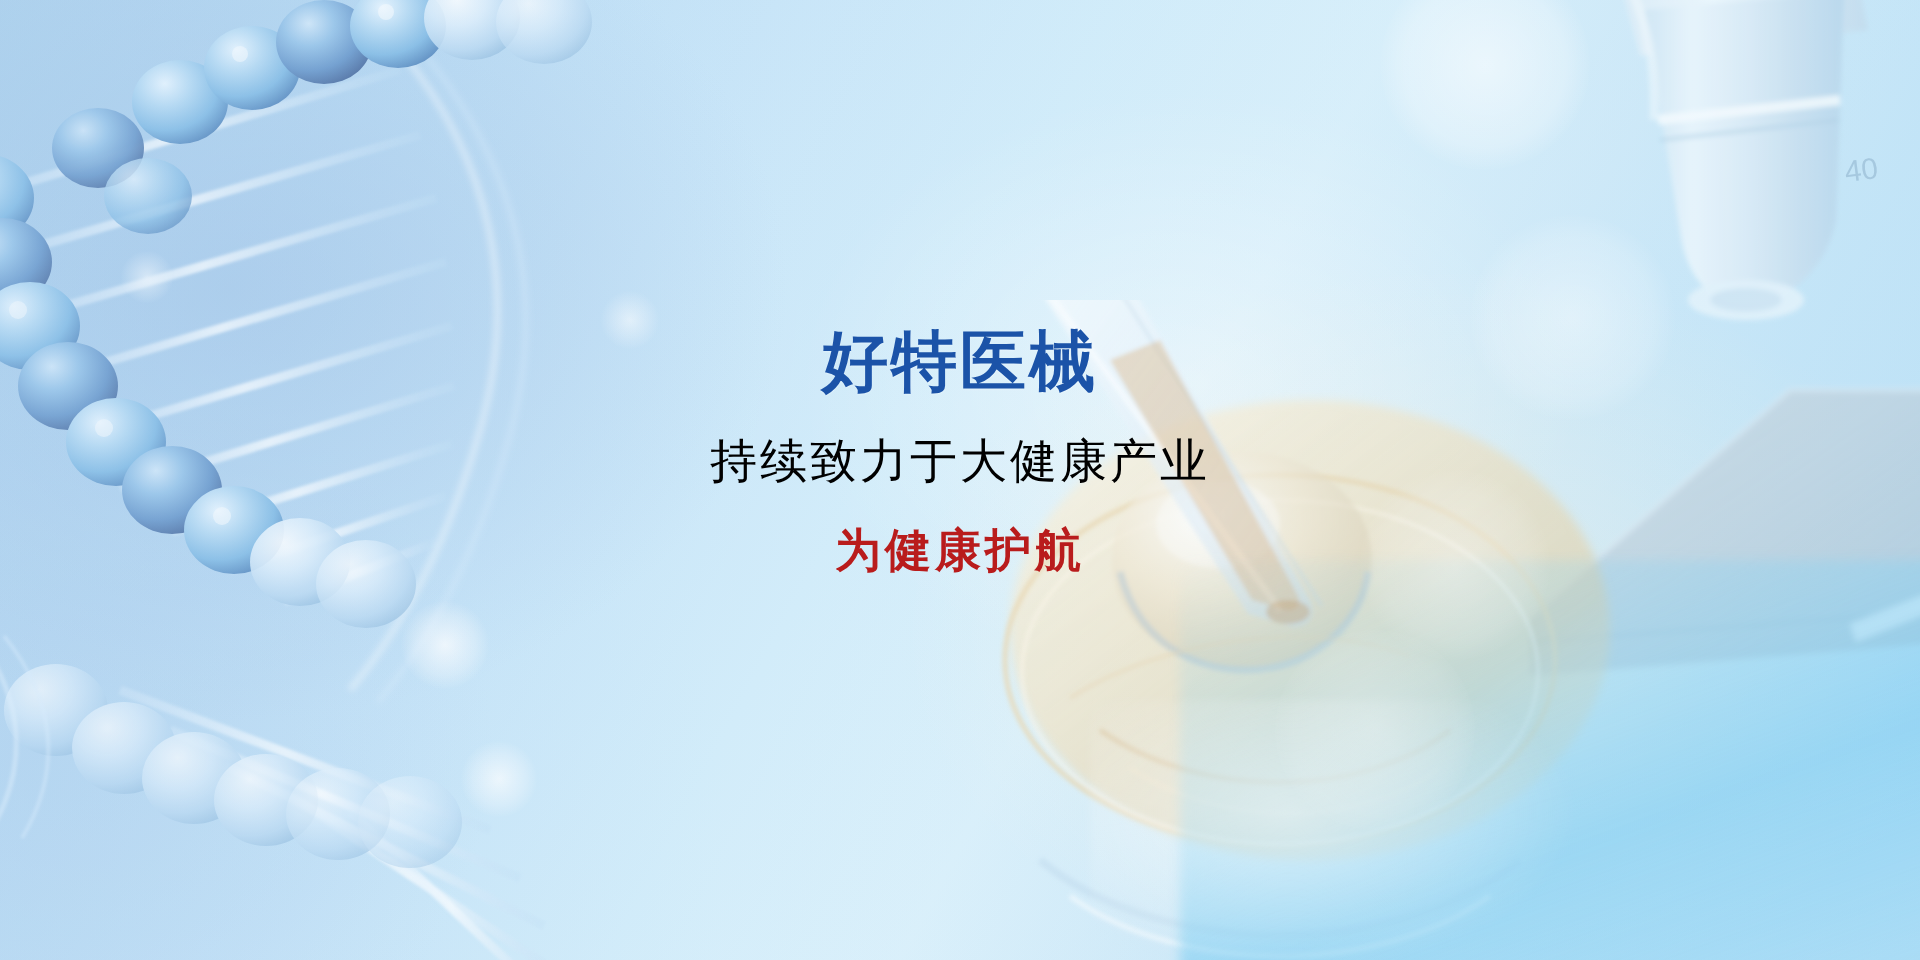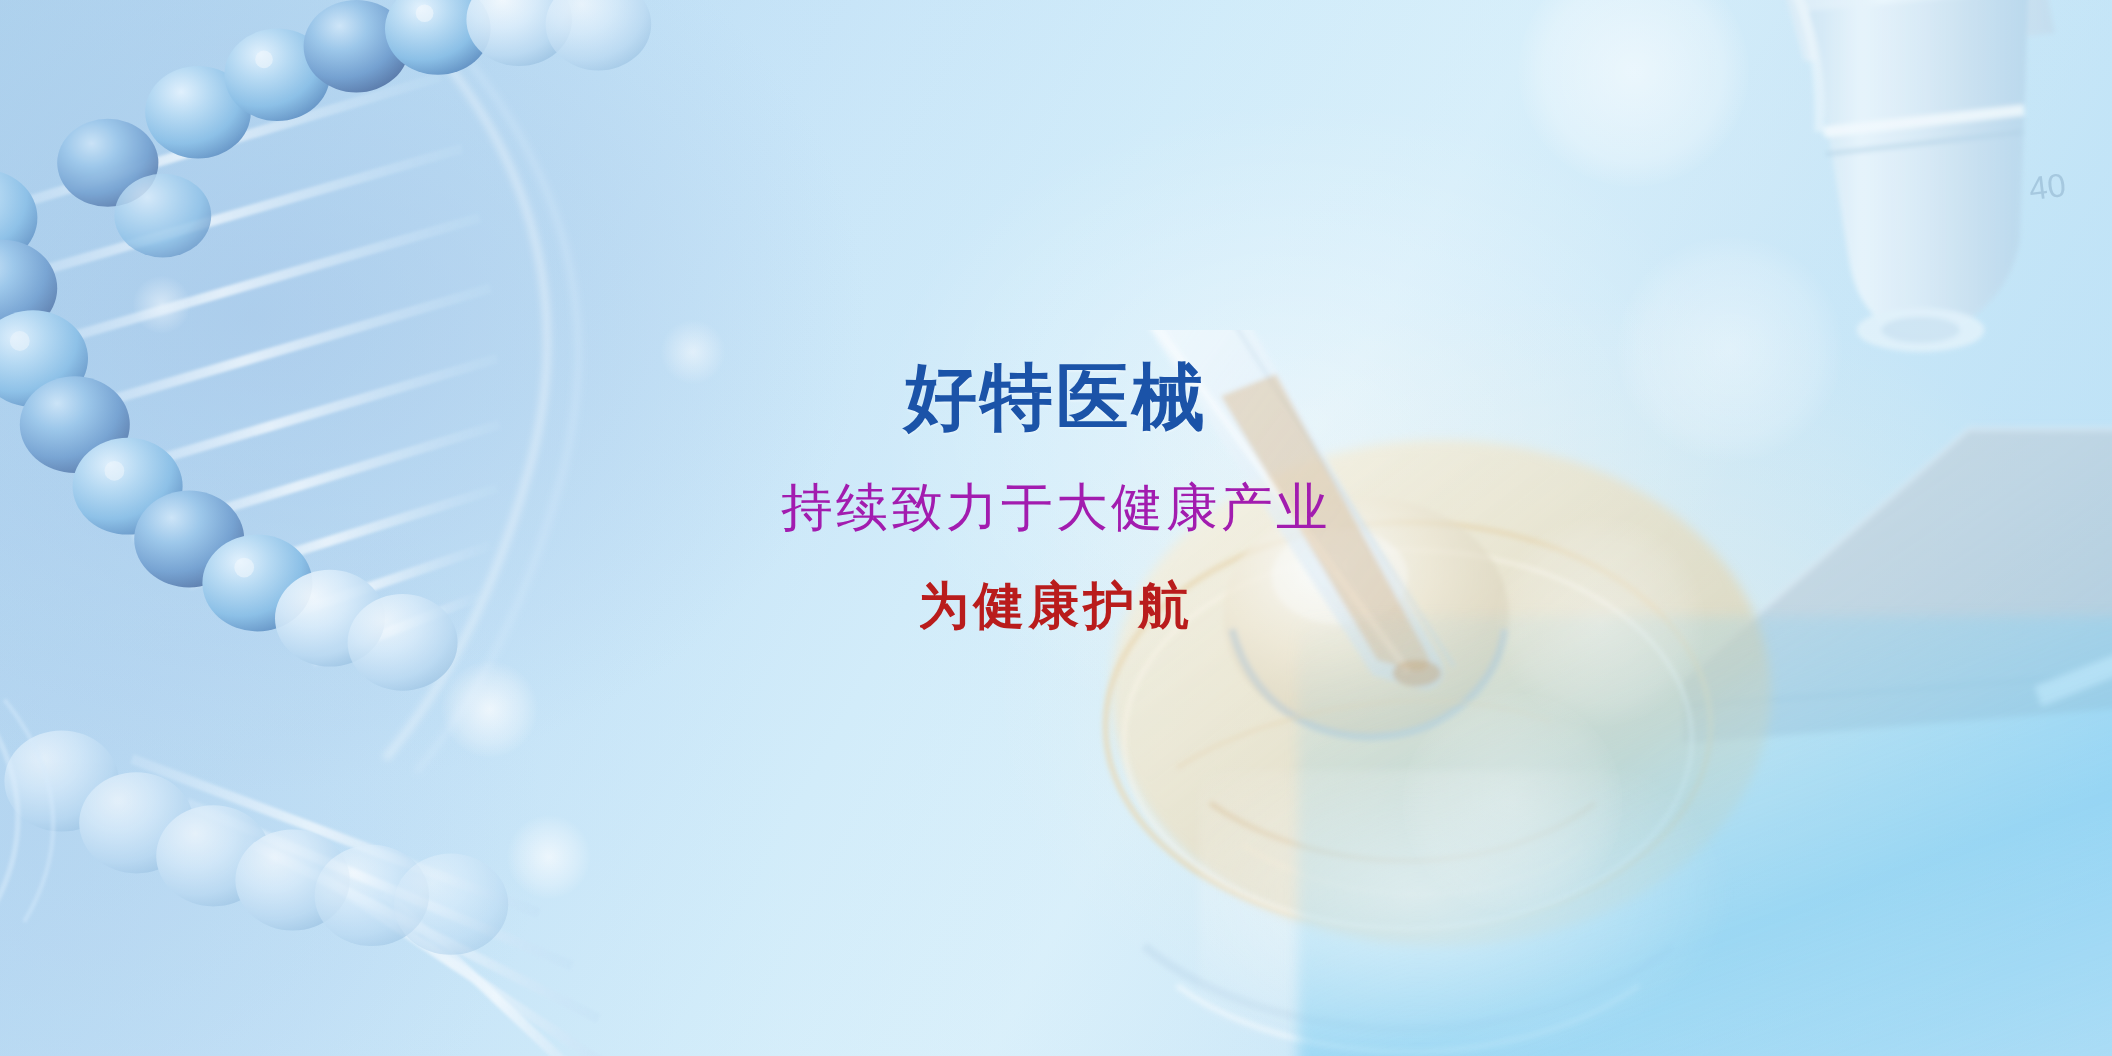--- a/index.html
+++ b/index.html
@@ -100,21 +100,21 @@
     color:#1b53a8;
     letter-spacing:3px;
     margin:0;
     text-shadow:0 1px 2px rgba(255,255,255,.35);
   }
   .sub1{
     margin:40px 0 0 0;
     font-size:47px;
     line-height:1.1;
     font-weight:400;
-    color:#a21caf;
+    color:#000000;
     letter-spacing:3px;
   }
   .sub2{
     margin:38px 0 0 0;
     font-size:46px;
     line-height:1.1;
     font-weight:700;
     color:#b91c1c;
     letter-spacing:4px;
   }

